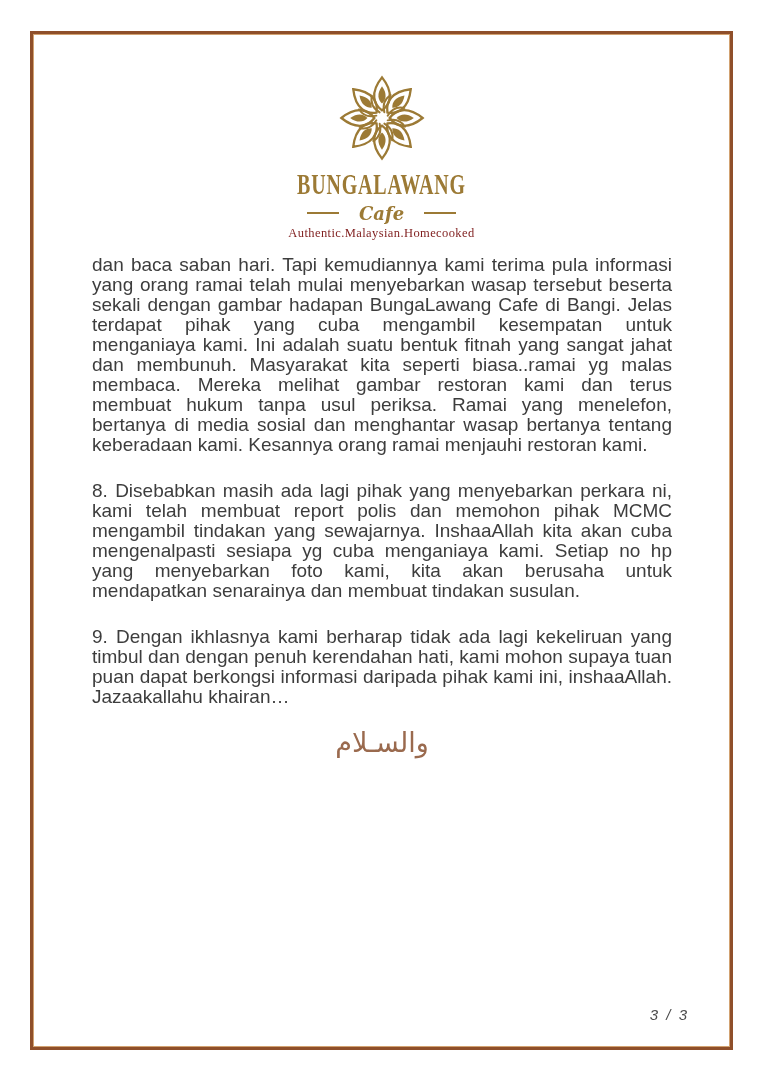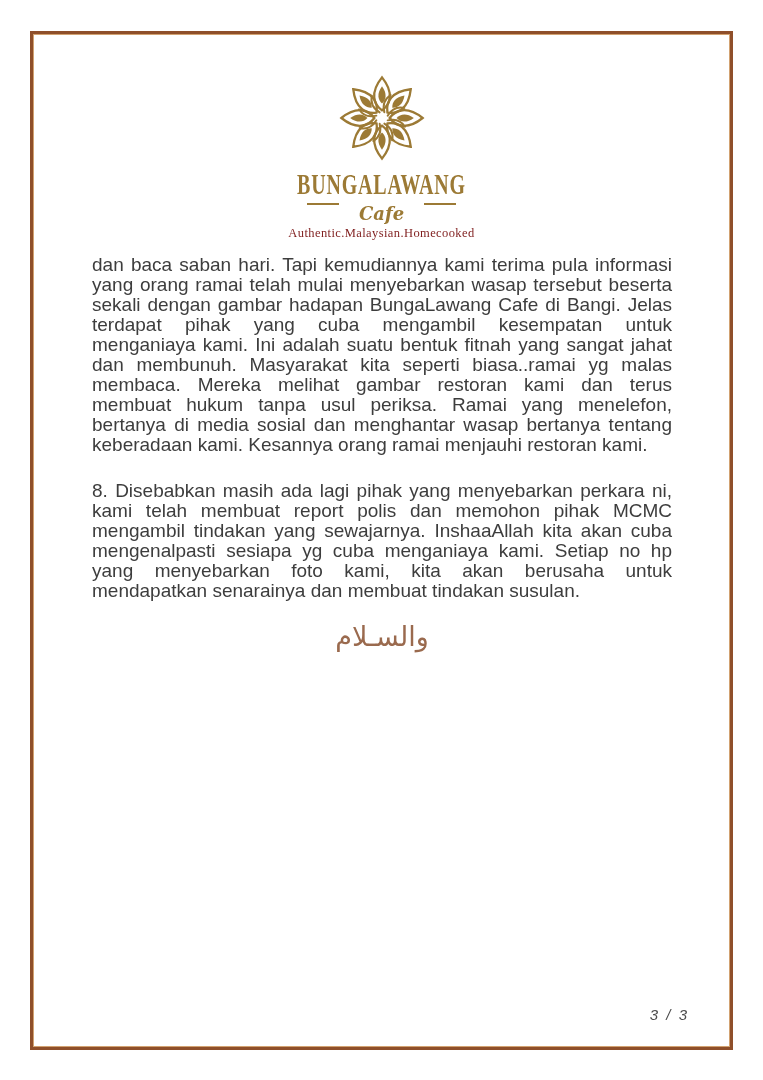--- a/index.html
+++ b/index.html
@@ -46,21 +46,21 @@
     transform-origin: center;
     font-family: "Liberation Serif", serif;
     font-weight: bold;
     font-size: 25px;
     letter-spacing: 1px;
     color: #9c7a35;
     white-space: nowrap;
   }
   .cafe-row {
     display: flex;
-    align-items: flex-start;
+    align-items: center;
     justify-content: center;
     gap: 20px;
     margin-top: 5px;
     height: 20px;
   }
   .rule {
     width: 32px;
     height: 2px;
     background: #9c7a35;
   }
@@ -150,18 +150,19 @@
       <span class="cafe">Cafe</span>
       <span class="rule"></span>
     </div>
 
     <div class="tagline">Authentic.Malaysian.Homecooked</div>
   </header>
 
   <main class="content">
     <p>dan baca saban hari. Tapi kemudiannya kami terima pula informasi yang orang ramai telah mulai menyebarkan wasap tersebut beserta sekali dengan gambar hadapan BungaLawang Cafe di Bangi. Jelas terdapat pihak yang cuba mengambil kesempatan untuk menganiaya kami. Ini adalah suatu bentuk fitnah yang sangat jahat dan membunuh. Masyarakat kita seperti biasa..ramai yg malas membaca. Mereka melihat gambar restoran kami dan terus membuat hukum tanpa usul periksa. Ramai yang menelefon, bertanya di media sosial dan menghantar wasap bertanya tentang keberadaan kami. Kesannya orang ramai menjauhi restoran kami.</p>
     <p>8. Disebabkan masih ada lagi pihak yang menyebarkan perkara ni, kami telah membuat report polis dan memohon pihak MCMC mengambil tindakan yang sewajarnya. InshaaAllah kita akan cuba mengenalpasti sesiapa yg cuba menganiaya kami. Setiap no hp yang menyebarkan foto kami, kita akan berusaha untuk mendapatkan senarainya dan membuat tindakan susulan.</p>
+    <p>9. Dengan ikhlasnya kami berharap tidak ada lagi kekeliruan yang timbul dan dengan penuh kerendahan hati, kami mohon supaya tuan puan dapat berkongsi informasi daripada pihak kami ini, inshaaAllah. Jazaakallahu khairan…</p>
     <div class="closing-arabic">والسـلام</div>
   </main>
 
   <div class="page-number">3 / 3</div>
 
 </div>
 
 </body></html>

